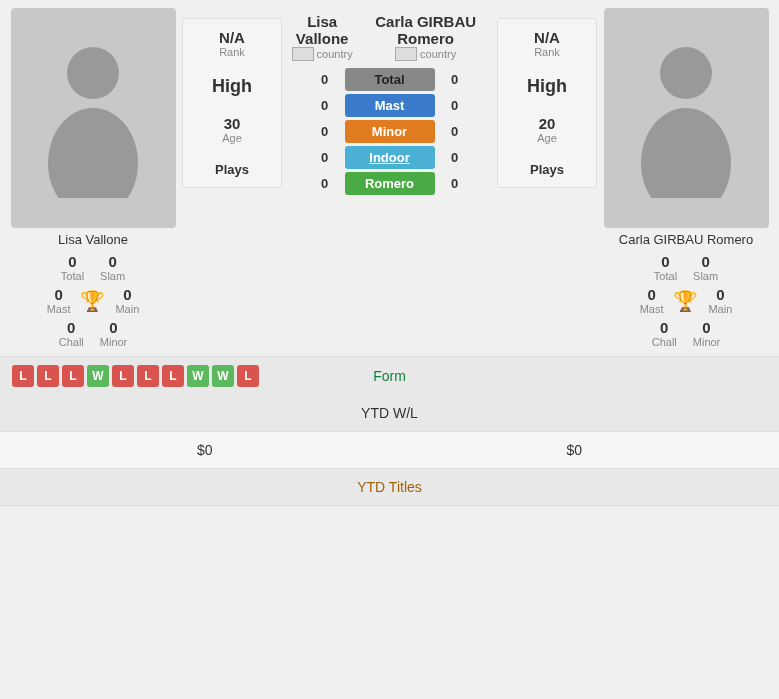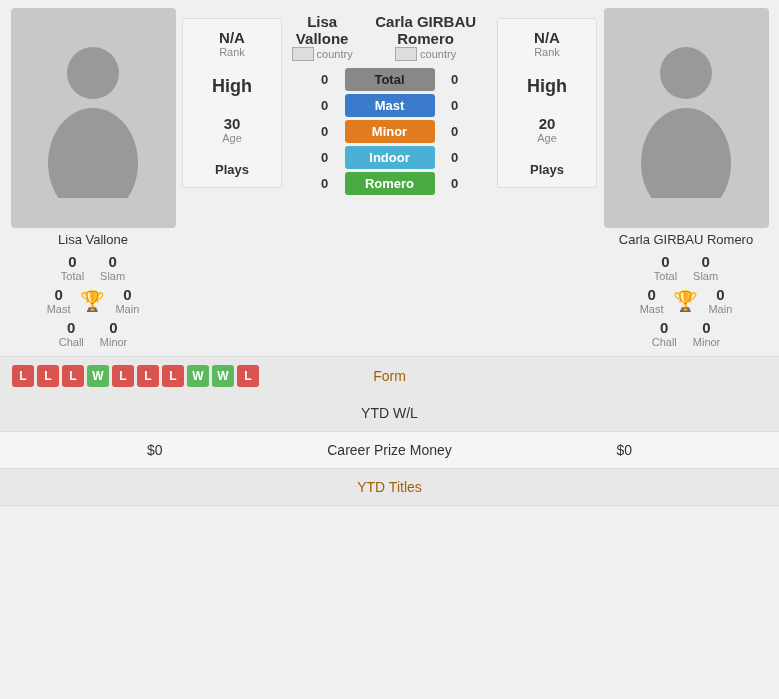--- a/index.html
+++ b/index.html
@@ -103,21 +103,21 @@
         <span style="min-width:90px;text-align:center;padding:4px 10px;border-radius:3px;background:#3a7bcc;color:white;font-weight:bold;">Mast</span>
         <span style="width:28px;text-align:center;font-weight:bold;">0</span>
       </div>
       <div style="display:flex;flex-direction:row;align-items:center;gap:6px;">
         <span style="width:28px;text-align:center;font-weight:bold;">0</span>
         <span style="min-width:90px;text-align:center;padding:4px 10px;border-radius:3px;background:#e07b20;color:white;font-weight:bold;">Minor</span>
         <span style="width:28px;text-align:center;font-weight:bold;">0</span>
       </div>
       <div style="display:flex;flex-direction:row;align-items:center;gap:6px;">
         <span style="width:28px;text-align:center;font-weight:bold;">0</span>
-        <span style="min-width:90px;text-align:center;padding:4px 10px;border-radius:3px;background:#4ab0d4;color:white;font-weight:bold;">Indoor</span>
+        <span style="min-width:90px;text-align:center;padding:4px 10px;border-radius:3px;background:#4ab0d4;color:white;font-weight:bold;text-decoration:underline;">Indoor</span>
         <span style="width:28px;text-align:center;font-weight:bold;">0</span>
       </div>
       <div style="display:flex;flex-direction:row;align-items:center;gap:6px;">
         <span style="width:28px;text-align:center;font-weight:bold;">0</span>
         <span style="min-width:90px;text-align:center;padding:4px 10px;border-radius:3px;background:#4aaa44;color:white;font-weight:bold;">Romero</span>
         <span style="width:28px;text-align:center;font-weight:bold;">0</span>
       </div>
     </div>
 
     <div style="background:#f5f5f5;border:1px solid #ddd;border-radius:3px;padding:10px 14px;display:flex;flex-direction:column;align-items:center;gap:18px;min-width:100px;align-self:flex-start;margin-top:10px;">
@@ -183,34 +183,33 @@
         <span style="width: 22px; height: 22px; border-radius: 3px; display: inline-flex; align-items: center; justify-content: center; font-weight: bold; font-size: 12px; color: white; background: rgb(217, 83, 79);">L</span>
         <span style="width: 22px; height: 22px; border-radius: 3px; display: inline-flex; align-items: center; justify-content: center; font-weight: bold; font-size: 12px; color: white; background: rgb(217, 83, 79);">L</span>
         <span style="width: 22px; height: 22px; border-radius: 3px; display: inline-flex; align-items: center; justify-content: center; font-weight: bold; font-size: 12px; color: white; background: rgb(92, 184, 92);">W</span>
         <span style="width: 22px; height: 22px; border-radius: 3px; display: inline-flex; align-items: center; justify-content: center; font-weight: bold; font-size: 12px; color: white; background: rgb(217, 83, 79);">L</span>
         <span style="width: 22px; height: 22px; border-radius: 3px; display: inline-flex; align-items: center; justify-content: center; font-weight: bold; font-size: 12px; color: white; background: rgb(217, 83, 79);">L</span>
         <span style="width: 22px; height: 22px; border-radius: 3px; display: inline-flex; align-items: center; justify-content: center; font-weight: bold; font-size: 12px; color: white; background: rgb(217, 83, 79);">L</span>
         <span style="width: 22px; height: 22px; border-radius: 3px; display: inline-flex; align-items: center; justify-content: center; font-weight: bold; font-size: 12px; color: white; background: rgb(92, 184, 92);">W</span>
         <span style="width: 22px; height: 22px; border-radius: 3px; display: inline-flex; align-items: center; justify-content: center; font-weight: bold; font-size: 12px; color: white; background: rgb(92, 184, 92);">W</span>
         <span style="width: 22px; height: 22px; border-radius: 3px; display: inline-flex; align-items: center; justify-content: center; font-weight: bold; font-size: 12px; color: white; background: rgb(217, 83, 79);">L</span>
       </div>
-    <div style="text-align:center;font-size:14px;color:#a16207;min-width:100px;">Form</div>
+    <div style="text-align:center;font-size:14px;color:#15803d;min-width:100px;">Form</div>
     <div style="flex:1;"></div>
   </div>
 
 
   <div style="display:flex;flex-direction:row;align-items:flex-start;padding:10px 20px;border-bottom:1px solid #ddd;background:#e8e8e8;">
     <div style="flex:1;"></div>
     <div style="font-size:14px;color:#333;text-align:center;">YTD W/L</div>
     <div style="flex:1;"></div>
   </div>
 
   <div style="display:flex;flex-direction:row;align-items:center;padding:10px 20px;border-bottom:1px solid #ddd;background:#f5f5f5;">
     <div style="flex:1;text-align:center;font-size:14px;">$0</div>
-    <div style="font-size:14px;color:#333;text-align:center;min-width:200px;">Career Prize Money</div>
     <div style="flex:1;text-align:center;font-size:14px;">$0</div>
   </div>
 
   <div style="display:flex;flex-direction:row;align-items:center;padding:10px 20px;border-bottom:1px solid #ddd;background:#e8e8e8;">
     <div style="flex:1;"></div>
     <div style="font-size:14px;color:#a16207;text-align:center;">YTD Titles</div>
     <div style="flex:1;"></div>
   </div>
 </div>
 

